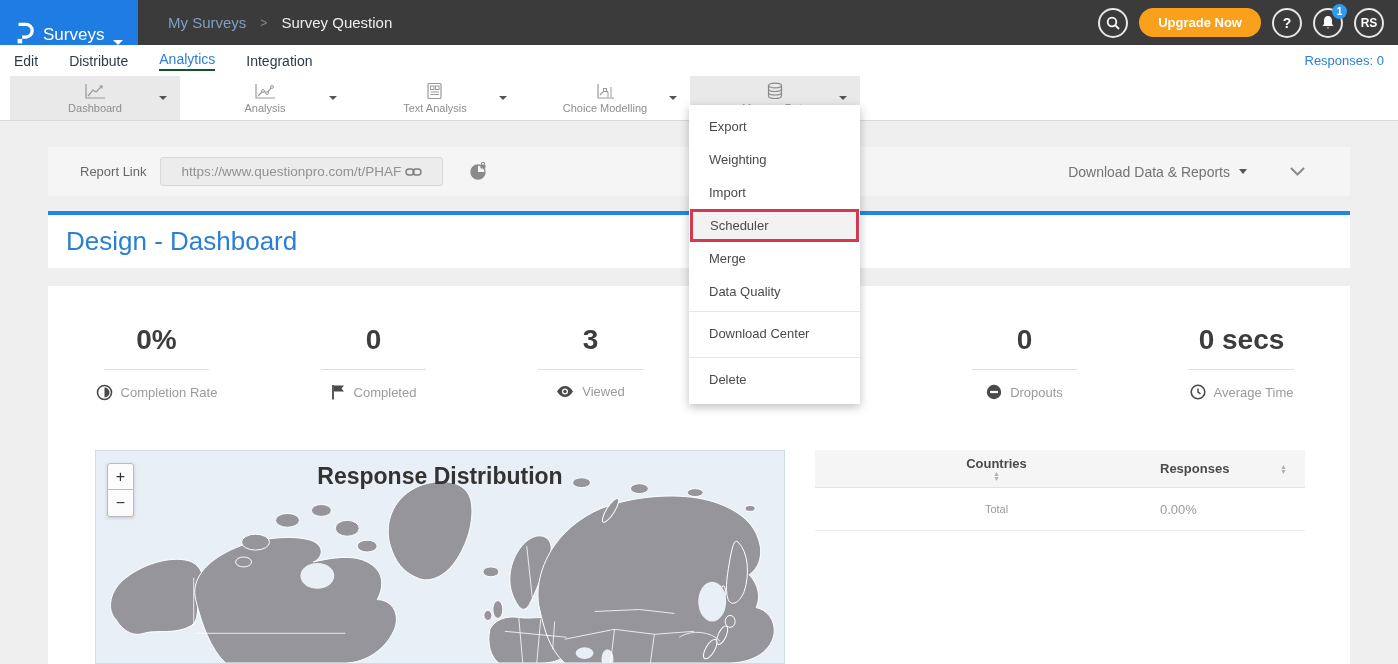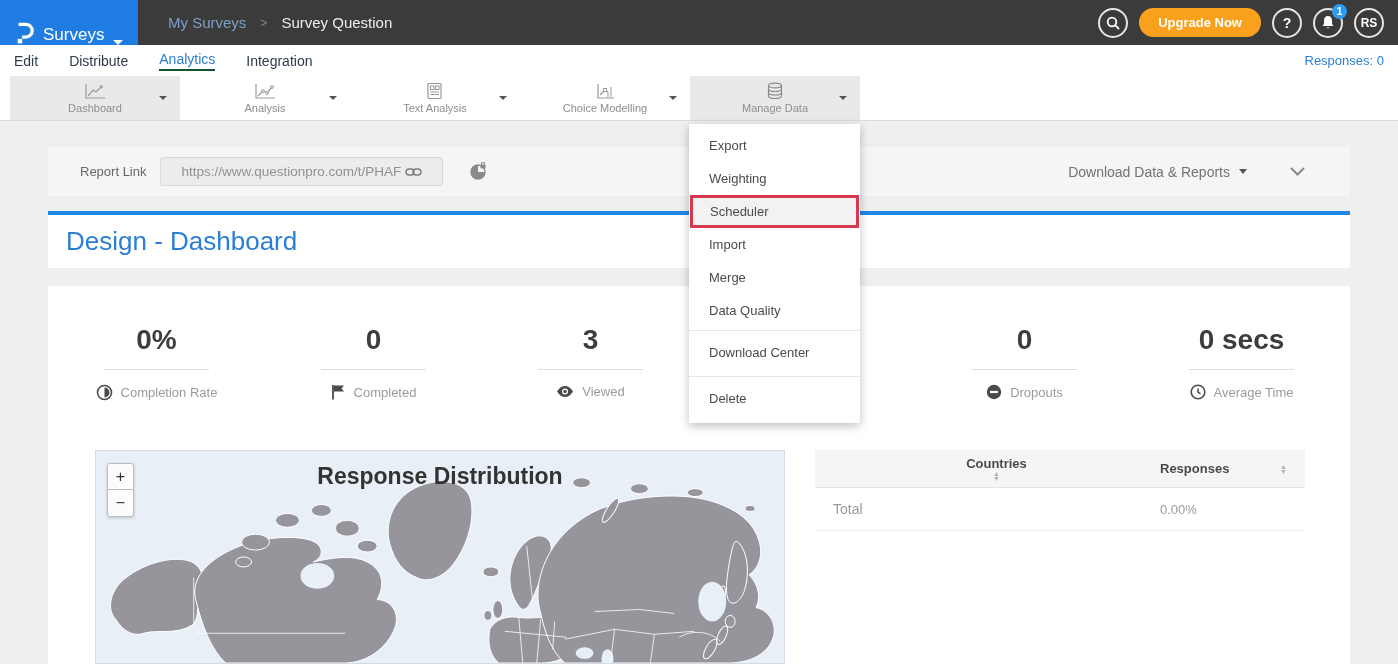--- a/index.html
+++ b/index.html
@@ -71,25 +71,25 @@
   .world-svg { position:absolute; left:0; top:0; width:100%; height:100%; }
 
   
   .table-wrap { width:490px; margin-left:30px; }
   .t-header { height:38px; background:#f5f5f5; border-bottom:1px solid #e3e3e3; display:flex; align-items:center; padding:0 18px; }
   .t-col1 { width:327px; display:flex; align-items:center; justify-content:space-between;flex-direction:column; }
   .t-col2 { flex:1; display:flex; align-items:center; justify-content:space-between; }
   .th-label { font-size:13px; font-weight:bold; color:#4a4a4a; }
   .sort-icon { display:flex; flex-direction:column; color:#b0b0b0; font-size:7px; line-height:5px; cursor:pointer; }
   .t-row { height:43px; border-bottom:1px solid #ececec; display:flex; align-items:center; padding:0 18px; }
-  .t-row .cell1 { width:327px; font-size:14px; color:#9b9b9b; }
+  .t-row .cell1 { width:327px; font-size:11px; color:#9b9b9b;text-align:center; }
   .t-row .cell2 { flex:1; font-size:13px; color:#9b9b9b; }
 
   
-  .dropdown { position:absolute; left:689px; top:124px; width:171px; background:#fff; box-shadow:0 3px 9px rgba(0,0,0,.25); z-index:20; padding:5px 0 4px; }
+  .dropdown { position:absolute; left:689px; top:105px; width:171px; background:#fff; box-shadow:0 3px 9px rgba(0,0,0,.25); z-index:20; padding:5px 0 4px; }
   .menu-item { height:33px; display:flex; align-items:center; padding-left:20px; font-size:13px; color:#4a4a4a; cursor:pointer; }
   .menu-item.highlighted { background:#f2f2f2; border:3px solid #d6384f; margin:0 1px; height:33px; padding-left:17px; }
   .menu-item.sep-above { border-top:1px solid #e6e6e6; height:43px; margin-top:3px; }
 
   svg { display:block; }
 </style>
 </head>
 <body>
 
 <div class="topbar">
@@ -421,19 +421,19 @@
           <span class="cell2">0.00%</span>
         </div>
       </div>
     </div>
   </div>
 </div>
 
 <div class="dropdown">
   <div class="menu-item">Export</div>
   <div class="menu-item">Weighting</div>
+  <div class="menu-item">Import</div>
   <div class="menu-item highlighted">Scheduler</div>
-  <div class="menu-item">Import</div>
   <div class="menu-item">Merge</div>
   <div class="menu-item">Data Quality</div>
   <div class="menu-item sep-above">Download Center</div>
   <div class="menu-item sep-above">Delete</div>
 </div>
 
 </body></html>

